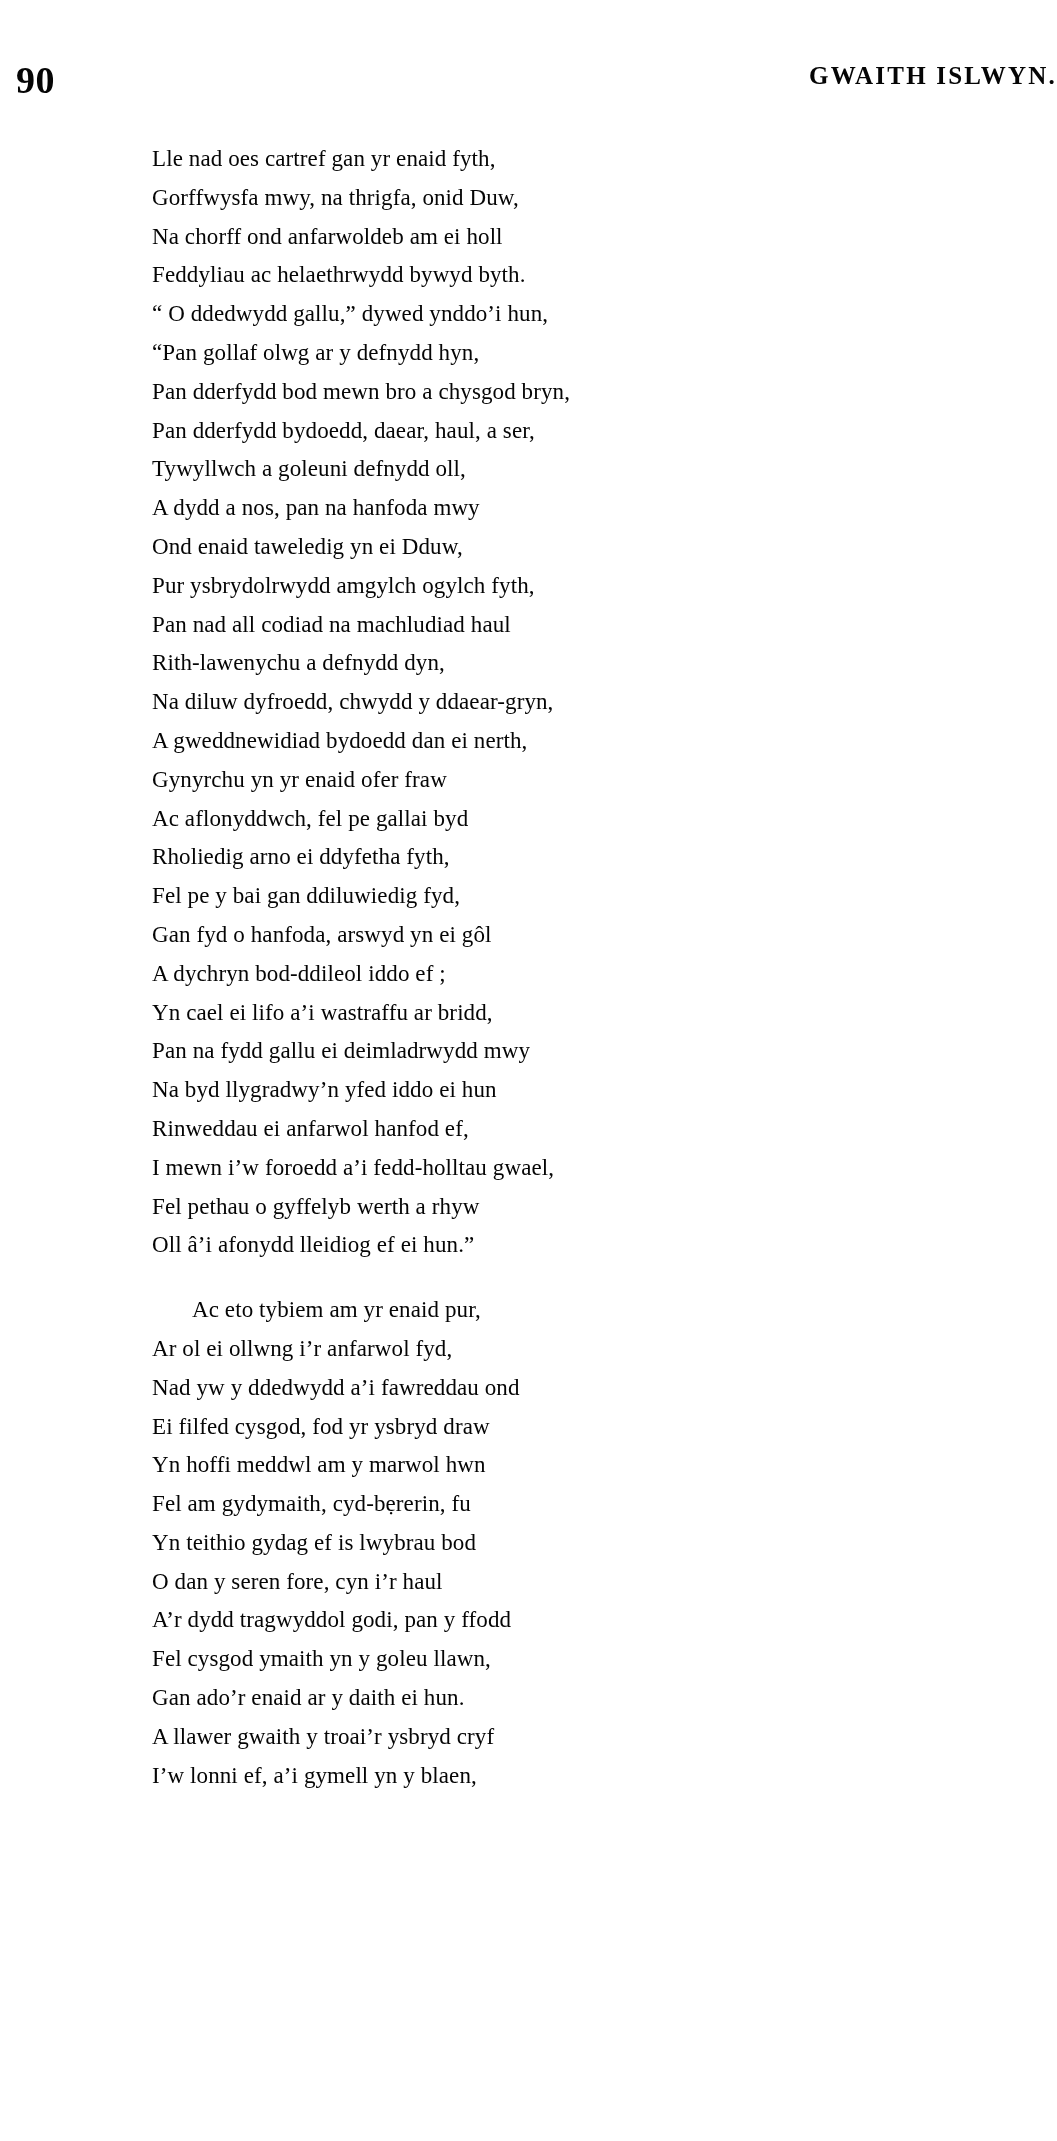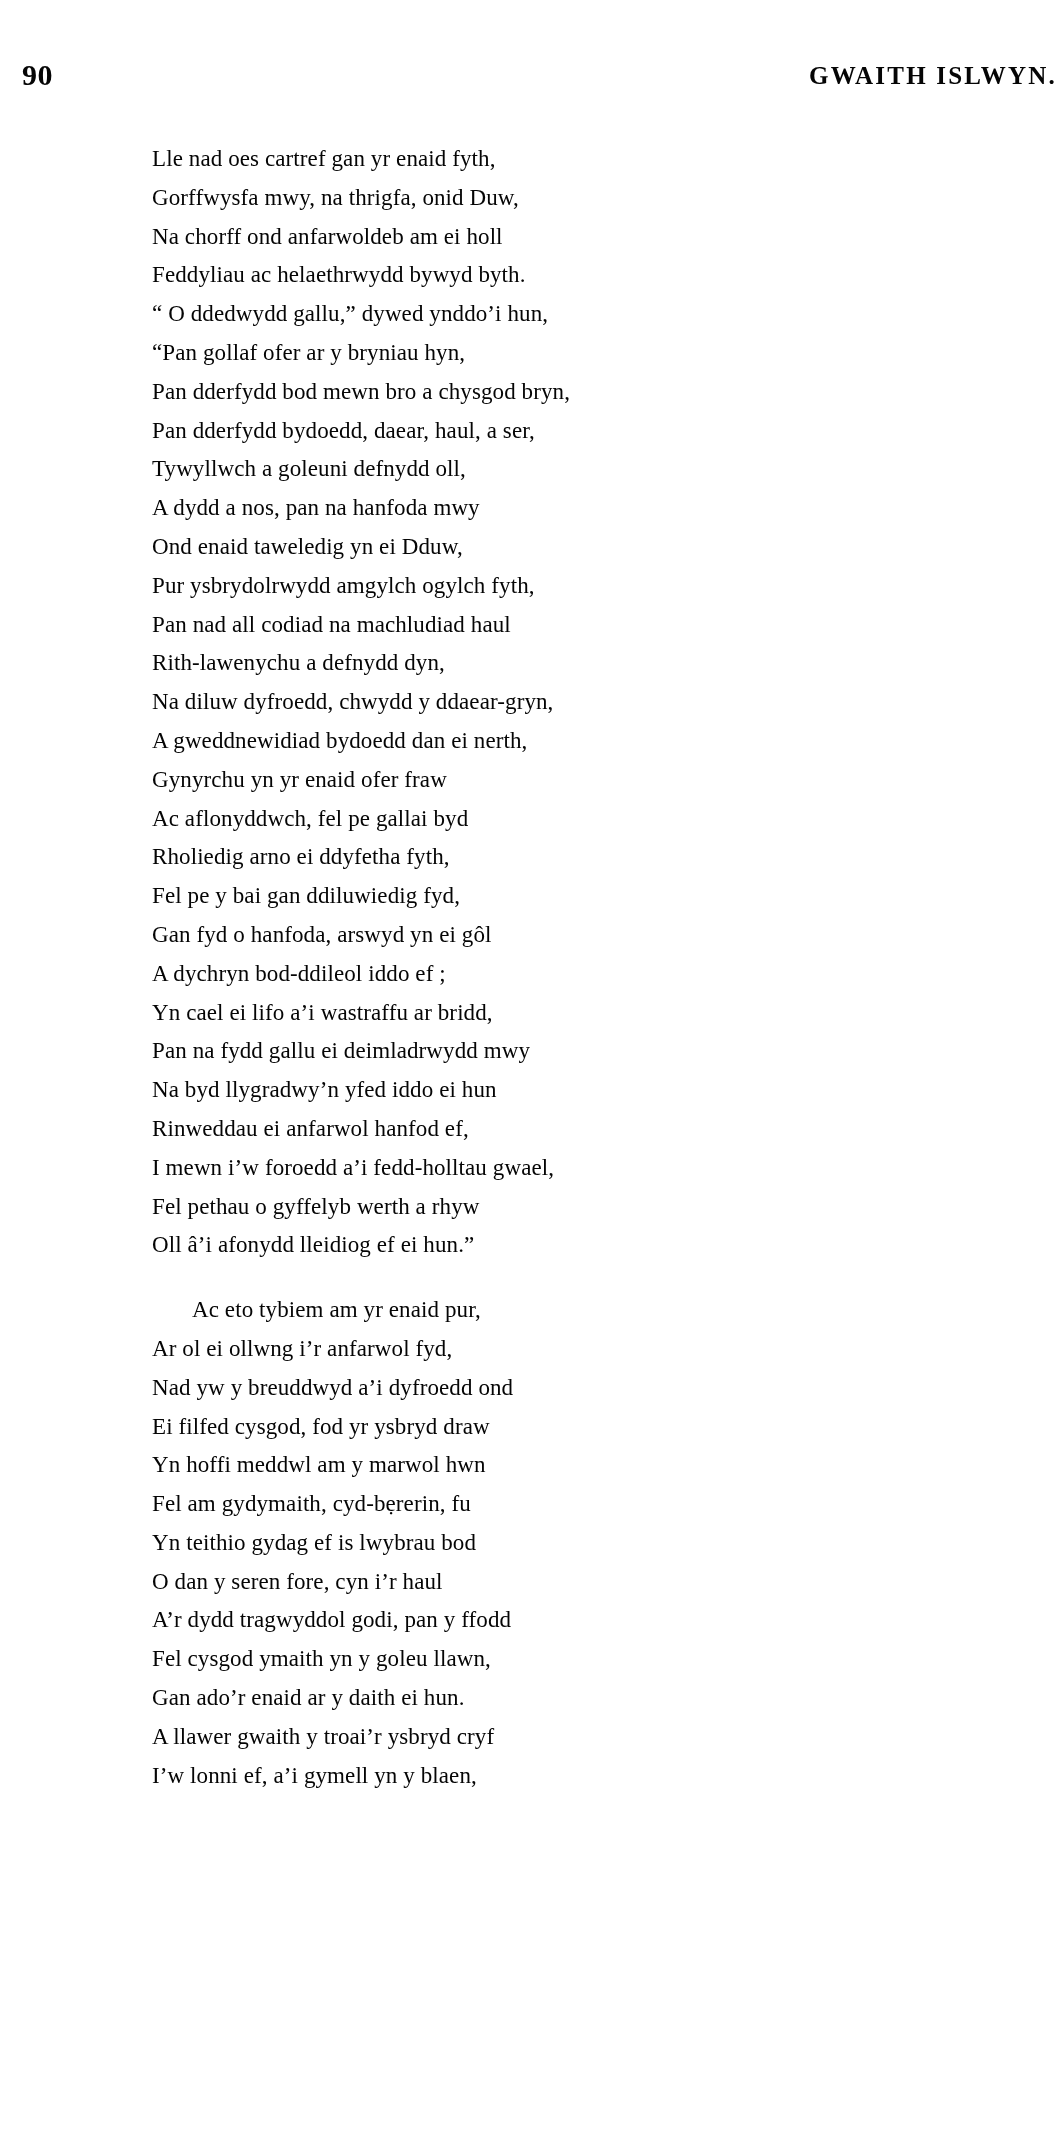--- a/index.html
+++ b/index.html
@@ -23,23 +23,23 @@
   }
   .header {
     position: absolute;
     top: 58px;
     left: 0;
     width: 1057px;
     height: 40px;
   }
   .page-number {
     position: absolute;
-    left: 22px;
+    left: 16px;
     top: 0;
-    font-size: 30px;
+    font-size: 38px;
     font-weight: bold;
     letter-spacing: 0.5px;
   }
   .running-title {
     position: absolute;
     left: 0;
     top: 4px;
     width: 1057px;
     text-align: right;
     font-size: 25px;
@@ -81,21 +81,21 @@
     <div class="running-title">GWAITH  ISLWYN.</div>
   </div>
 
   <div class="poem">
     <div class="stanza">
       <div class="line">Lle nad oes cartref gan yr enaid fyth,</div>
       <div class="line">Gorffwysfa mwy, na thrigfa, onid Duw,</div>
       <div class="line">Na chorff ond anfarwoldeb am ei holl</div>
       <div class="line">Feddyliau ac helaethrwydd bywyd byth.</div>
       <div class="line">“ O ddedwydd gallu,” dywed ynddo’i hun,</div>
-      <div class="line">“Pan gollaf ofer ar y bryniau hyn,</div>
+      <div class="line">“Pan gollaf olwg ar y defnydd hyn,</div>
       <div class="line">Pan dderfydd bod mewn bro a chysgod bryn,</div>
       <div class="line">Pan dderfydd bydoedd, daear, haul, a ser,</div>
       <div class="line">Tywyllwch a goleuni defnydd oll,</div>
       <div class="line">A dydd a nos, pan na hanfoda mwy</div>
       <div class="line">Ond enaid taweledig yn ei Dduw,</div>
       <div class="line">Pur ysbrydolrwydd amgylch ogylch fyth,</div>
       <div class="line">Pan nad all codiad na machludiad haul</div>
       <div class="line">Rith-lawenychu a defnydd dyn,</div>
       <div class="line">Na diluw dyfroedd, chwydd y ddaear-gryn,</div>
       <div class="line">A gweddnewidiad bydoedd dan ei nerth,</div>
@@ -110,21 +110,21 @@
       <div class="line">Na byd llygradwy’n yfed iddo ei hun</div>
       <div class="line">Rinweddau ei anfarwol hanfod ef,</div>
       <div class="line">I mewn i’w foroedd a’i fedd-holltau gwael,</div>
       <div class="line">Fel pethau o gyffelyb werth a rhyw</div>
       <div class="line">Oll â’i afonydd lleidiog ef ei hun.”</div>
     </div>
 
     <div class="stanza">
       <div class="line indent">Ac eto tybiem am yr enaid pur,</div>
       <div class="line">Ar ol ei ollwng i’r anfarwol fyd,</div>
-      <div class="line">Nad yw y breuddwyd a’i dyfroedd ond</div>
+      <div class="line">Nad yw y ddedwydd a’i fawreddau ond</div>
       <div class="line">Ei filfed cysgod, fod yr ysbryd draw</div>
       <div class="line">Yn hoffi meddwl am y marwol hwn</div>
       <div class="line">Fel am gydymaith, cyd-bẹrerin, fu</div>
       <div class="line">Yn teithio gydag ef is lwybrau bod</div>
       <div class="line">O dan y seren fore, cyn i’r haul</div>
       <div class="line">A’r dydd tragwyddol godi, pan y ffodd</div>
       <div class="line">Fel cysgod ymaith yn y goleu llawn,</div>
       <div class="line">Gan ado’r enaid ar y daith ei hun.</div>
       <div class="line">A llawer gwaith y troai’r ysbryd cryf</div>
       <div class="line">I’w lonni ef, a’i gymell yn y blaen,</div>

